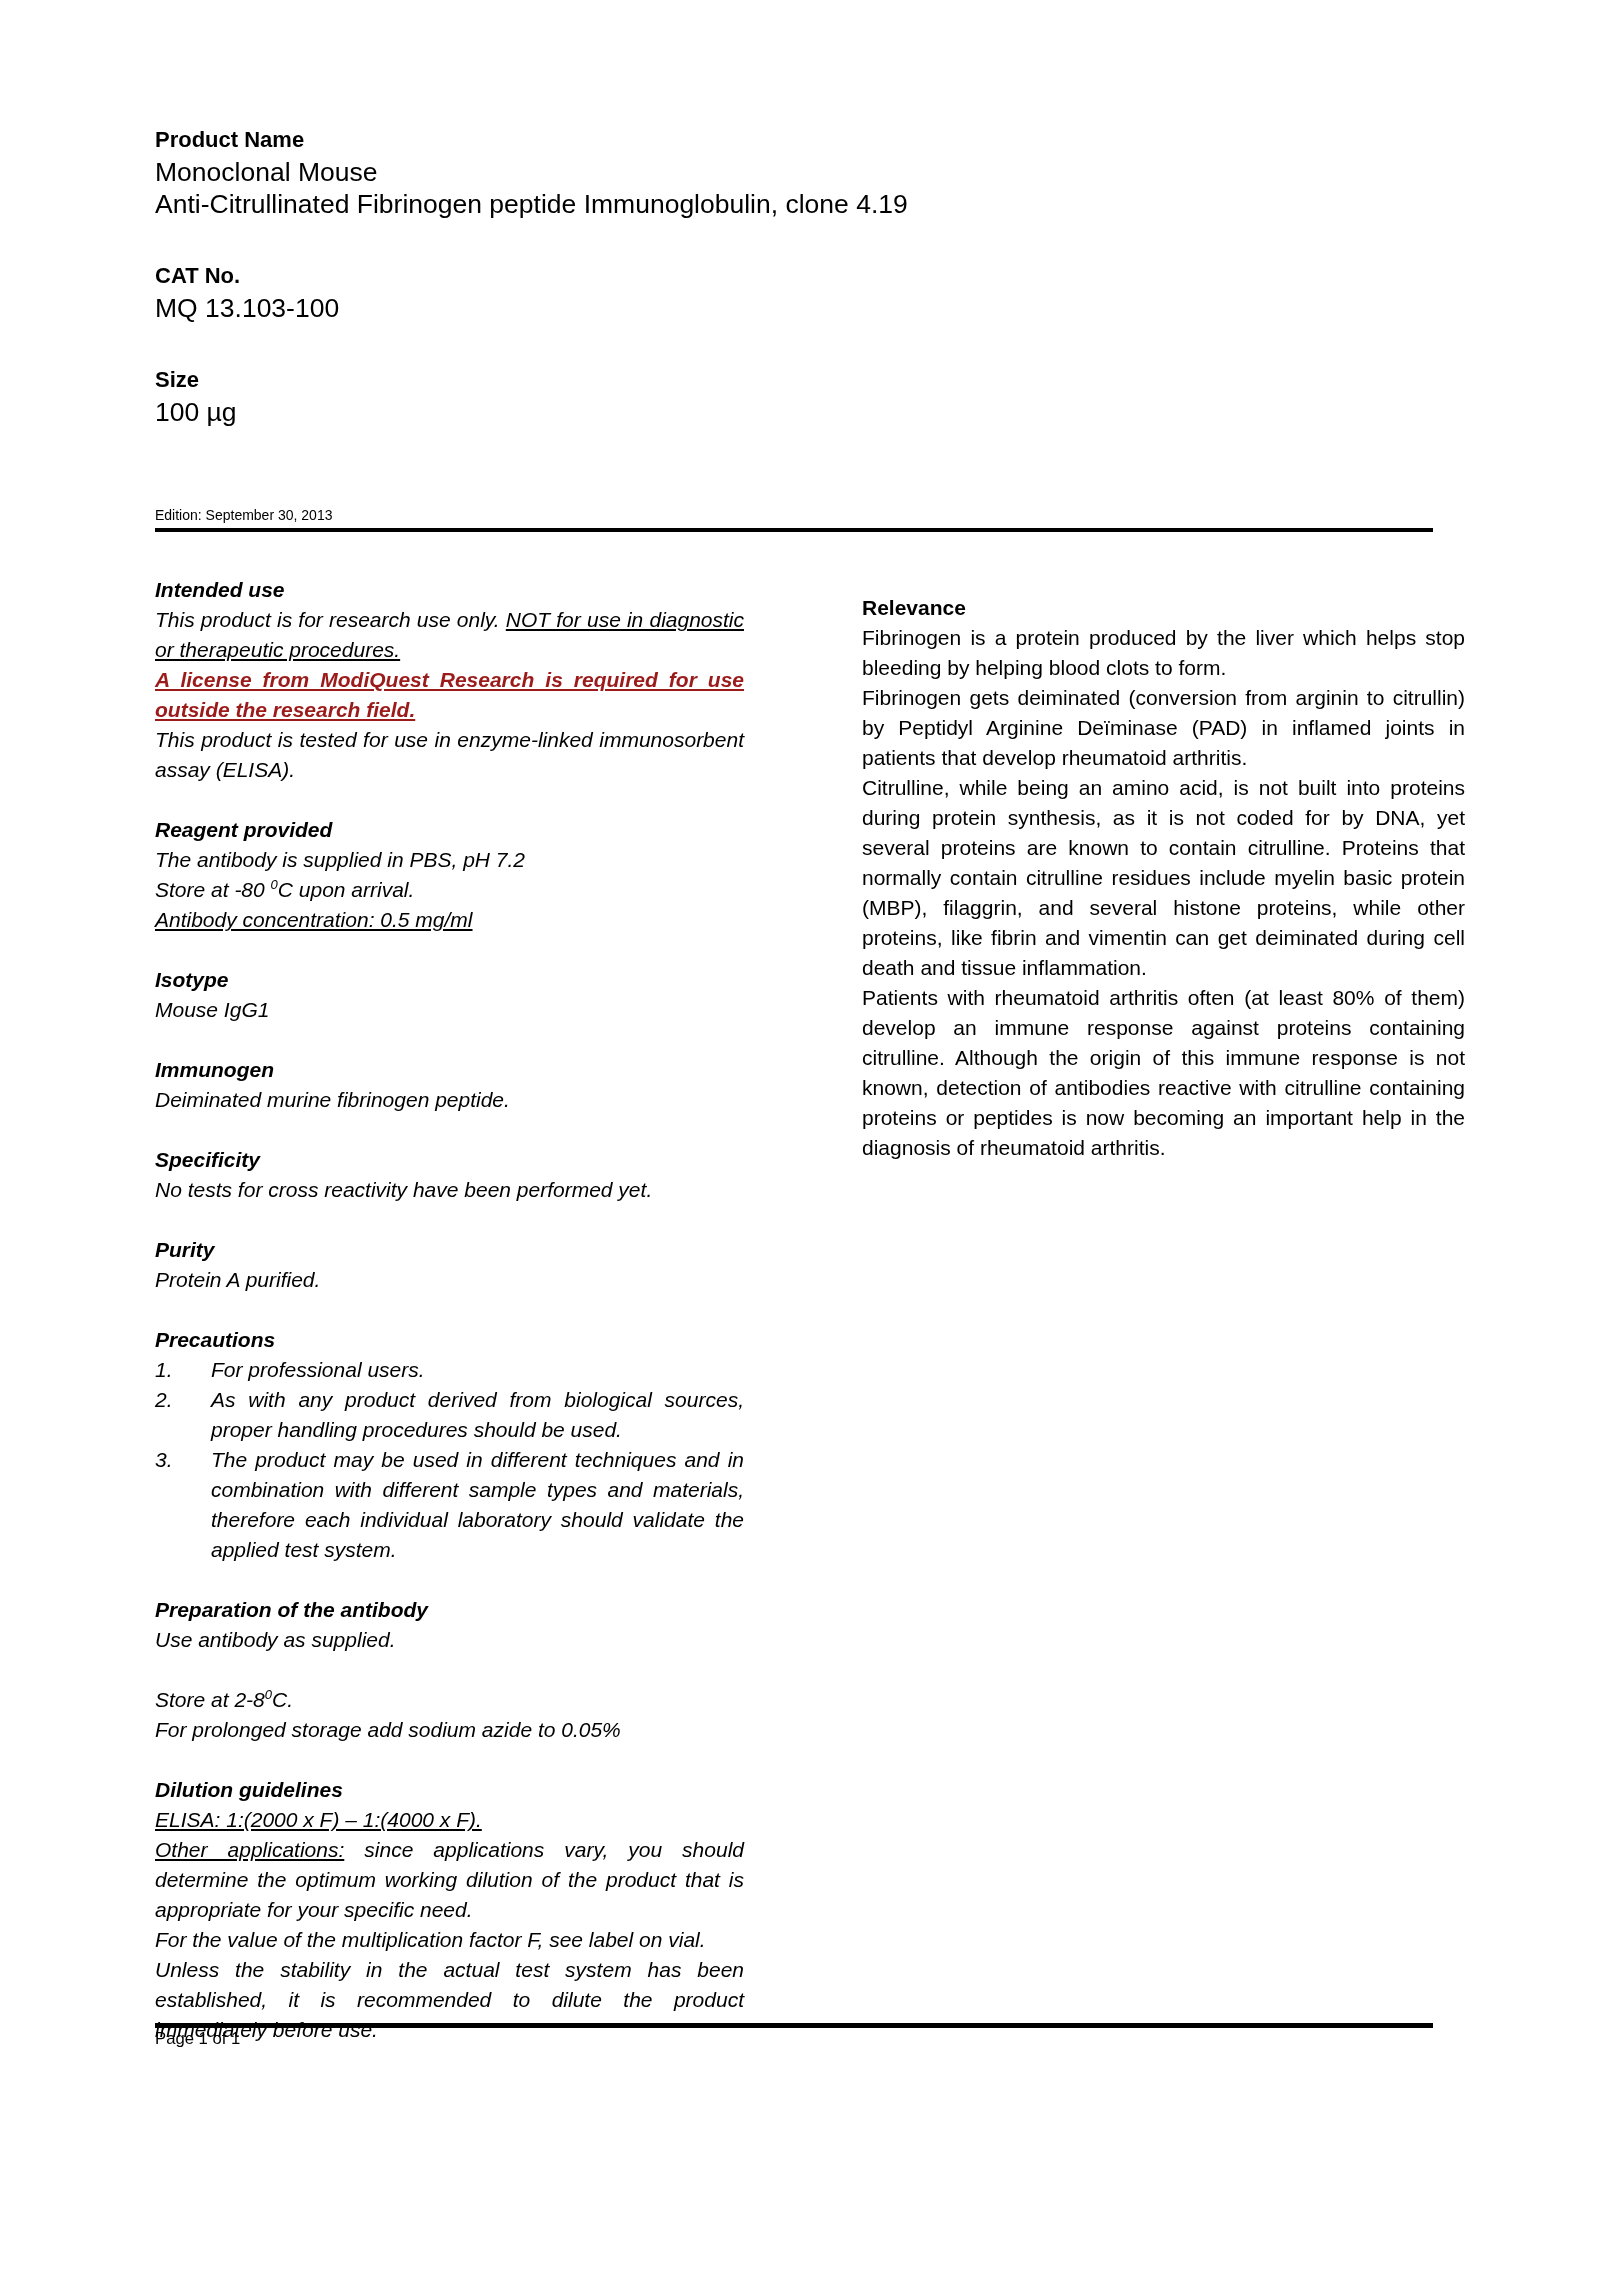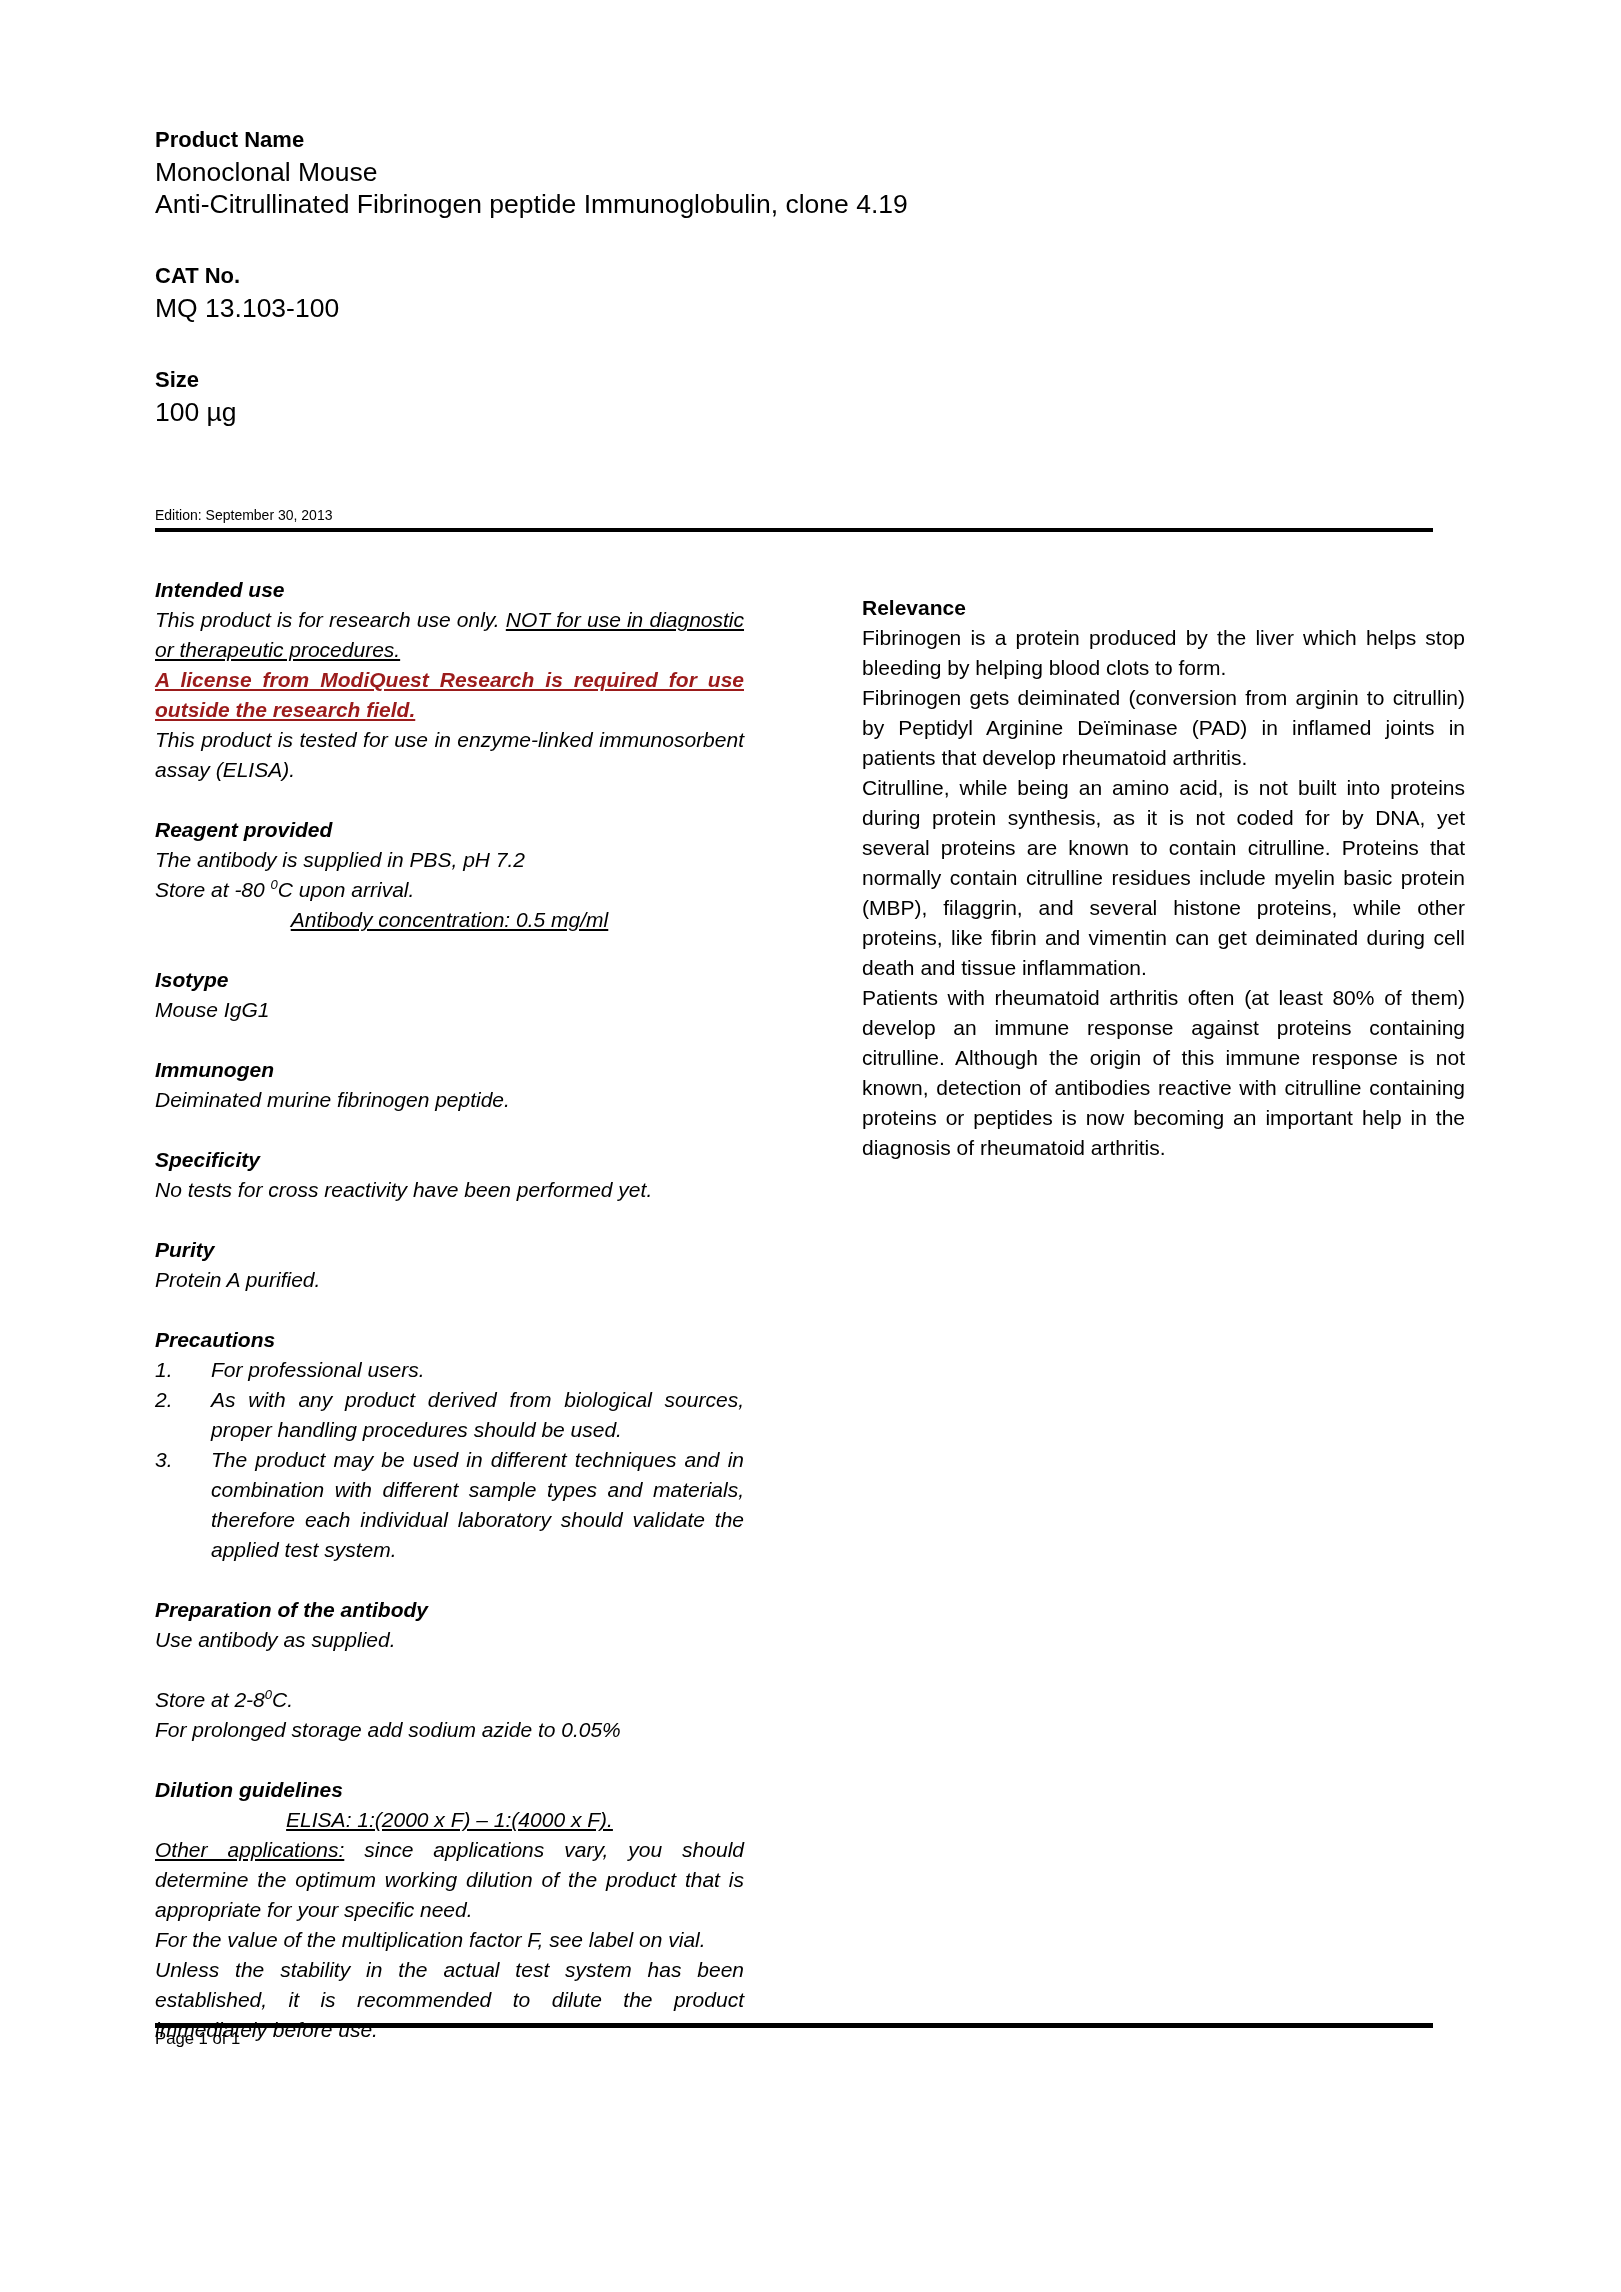--- a/index.html
+++ b/index.html
@@ -24,21 +24,21 @@
   
   .cols { display:flex; margin-top:43px; }
   .col-left  { width:589px; flex:none;font-style:italic; }
   .col-gap   { width:118px; flex:none; }
   .col-right { width:603px; flex:none; padding-top:17.6px; }
 
   .sec { margin-bottom:30px; }
   .sec h3 { font-size:21px; line-height:30px; font-weight:bold; }
   .sec p, .sec .line { font-size:21px; line-height:30px; }
   .just { text-align:justify; }
-  .u { text-decoration:underline;text-align:center; }
+  .u { text-decoration:underline; }
   .license {
     color:#9B1B1B; font-weight:bold; text-decoration:underline;
   }
   sup.deg { font-size:0.62em; vertical-align:super; line-height:0; }
 
   
   .plist { list-style:none; font-size:21px; line-height:30px; }
   .plist li { display:flex; }
   .plist .num { width:56px; flex:none; }
   .plist .itext { flex:1; text-align:justify; }

